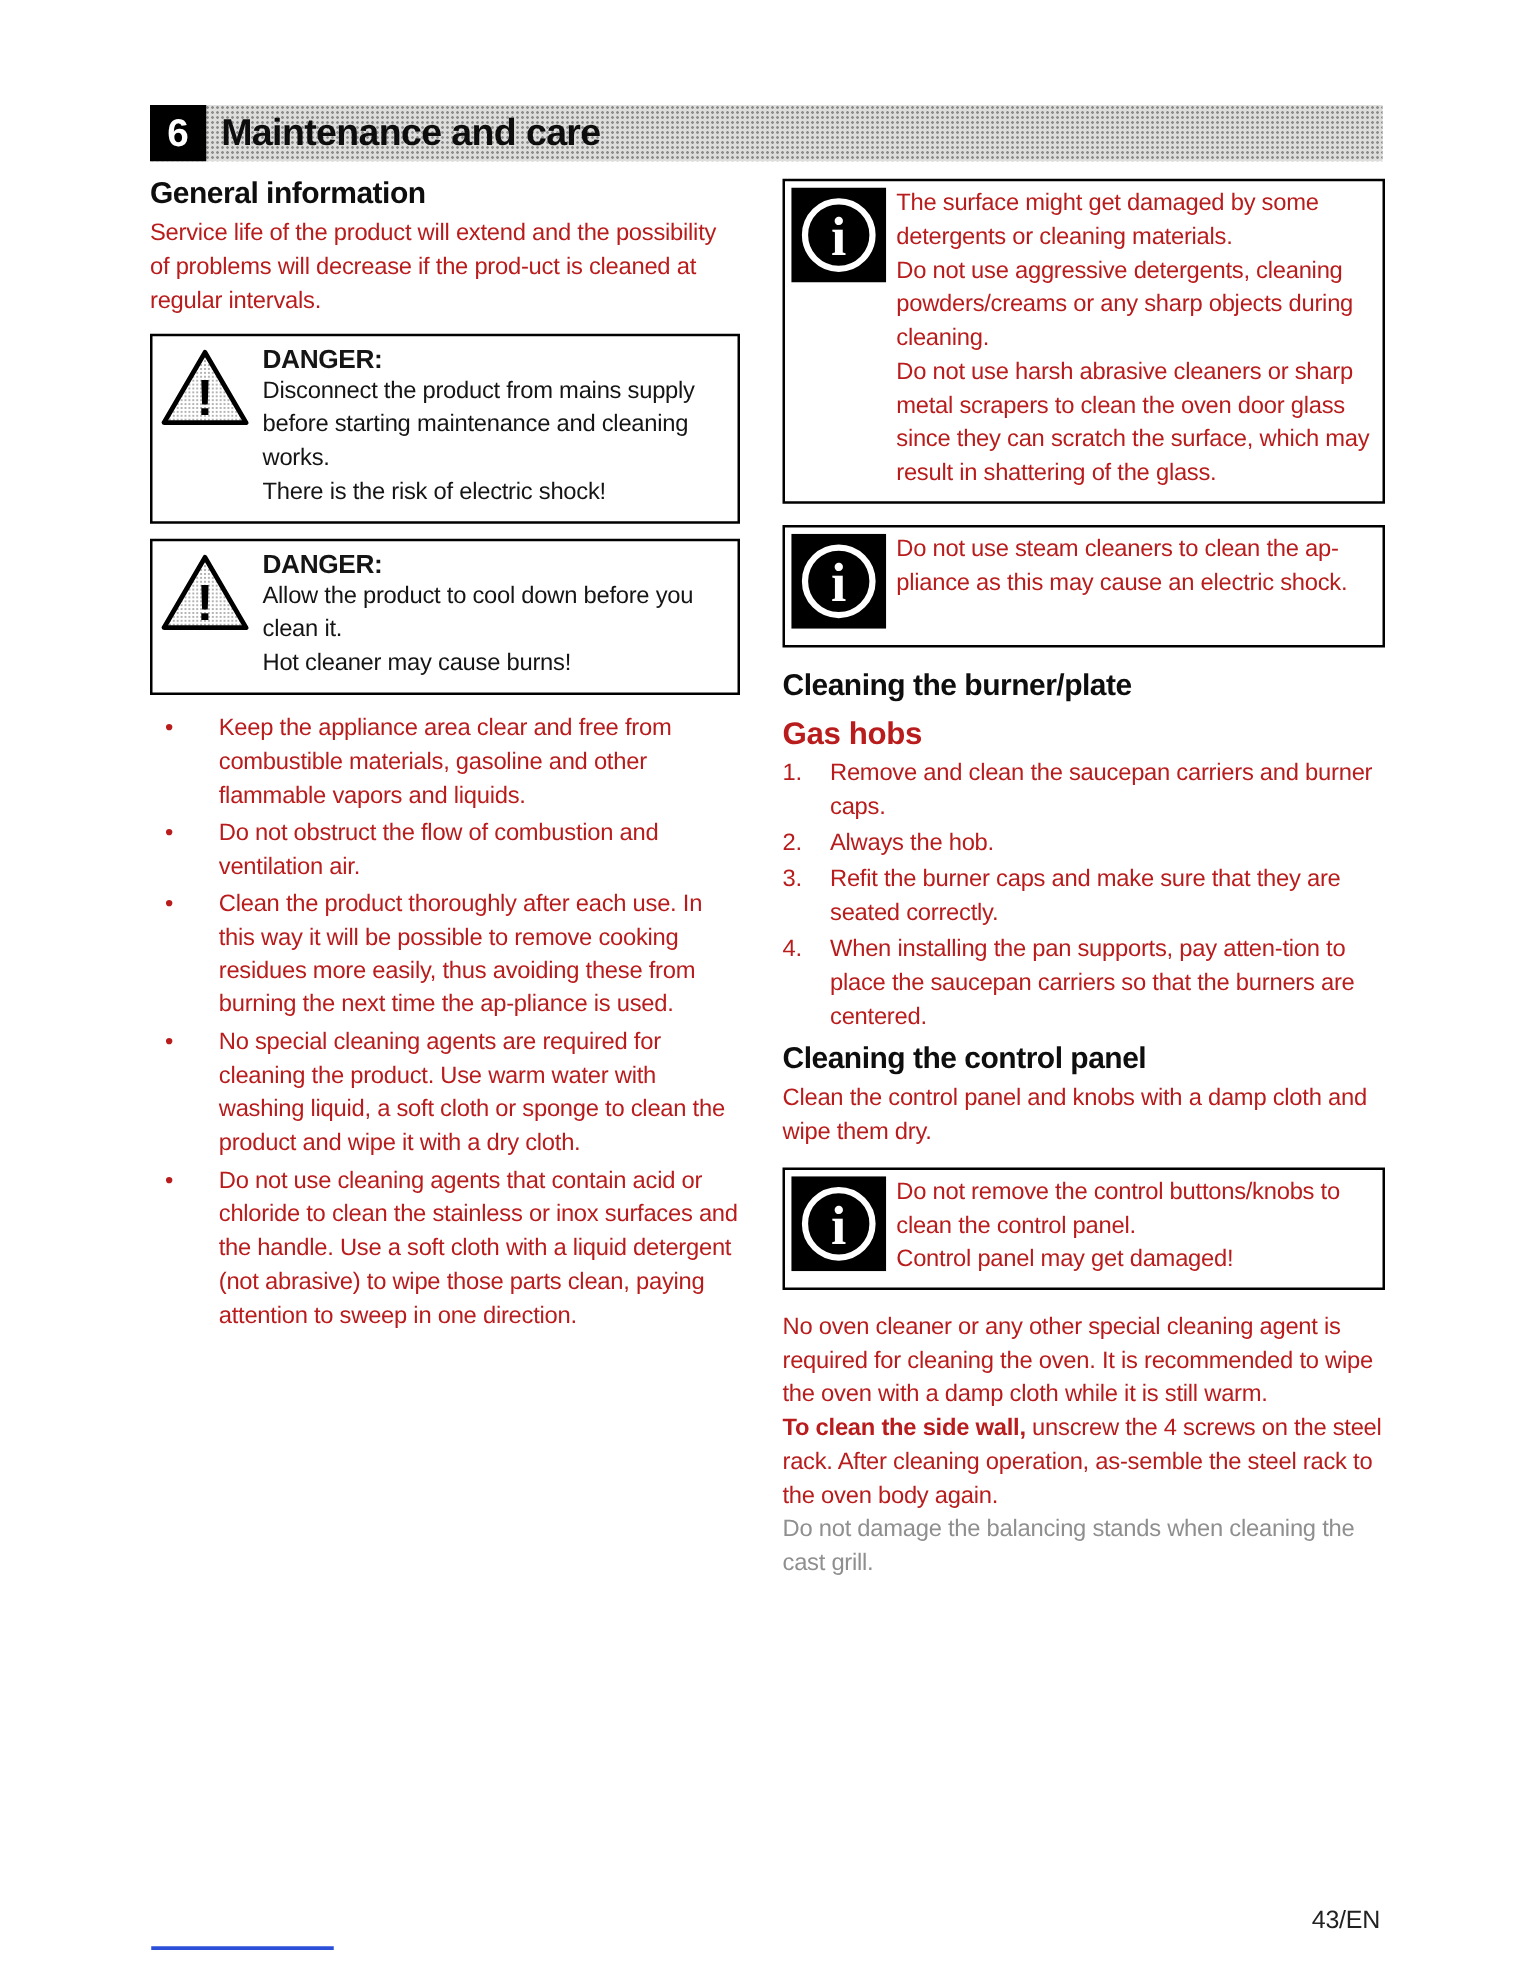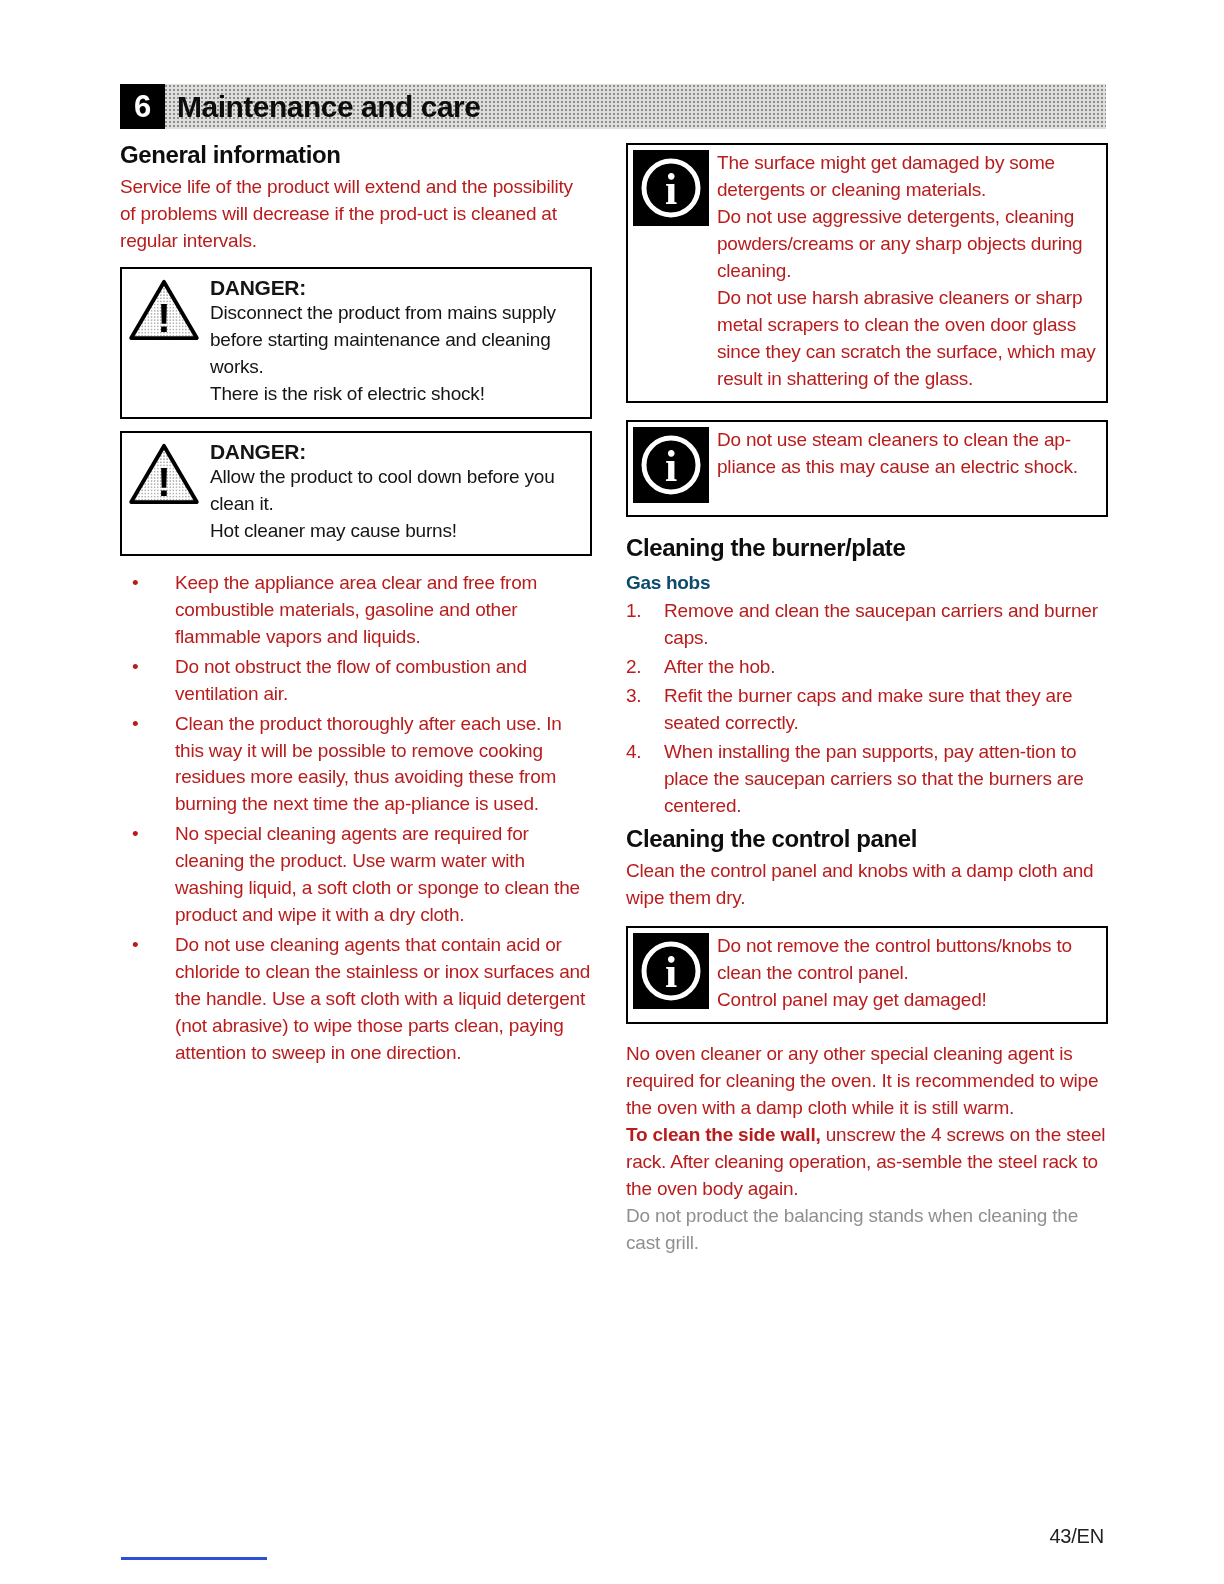--- a/index.html
+++ b/index.html
@@ -29,21 +29,21 @@
   .chapter-title {
     font-size:30px; font-weight:bold; margin-left:12px; letter-spacing:-0.5px; color:#0d0d0d;
   }
 
   .col-left  { position:absolute; left:120px; top:141px; width:472px; }
   .col-right { position:absolute; left:626px; top:141px; width:482px; }
 
   p, li, .body-text { font-size:19px; line-height:1.42; letter-spacing:-0.2px; color:#b91c1c; }
 
   h2.section { font-size:24px; font-weight:bold; letter-spacing:-0.4px; color:#0e0e0e; margin:0 0 5px 0; }
-  h3.sub { font-size:19px; font-weight:bold; letter-spacing:-0.3px; color:#0c4a6e; margin:10px 0 4px 0; }
+  h3.sub { font-size:25px; font-weight:bold; letter-spacing:-0.3px; color:#b91c1c; margin:10px 0 4px 0; }
 
   
   .danger-box {
     border:2px solid #000; margin:12px 0 0 0; padding:7px 9px 9px 6px;
     display:flex; gap:8px; background:#fff;
   }
   .warn-icon { flex:none; width:74px; padding-top:2px; }
   .danger-label { font-size:21px; font-weight:bold; letter-spacing:-0.3px; }
   .danger-body, .danger-note { font-size:19px; line-height:1.42; letter-spacing:-0.2px; }
 
@@ -172,21 +172,21 @@
     <h2 class="section">Cleaning the burner/plate</h2>
     <h3 class="sub">Gas hobs</h3>
 
     <ol class="steps">
       <li>
         <span class="num">1.</span>
         <span class="step-text">Remove and clean the saucepan carriers and burner caps.</span>
       </li>
       <li>
         <span class="num">2.</span>
-        <span class="step-text">After the hob.</span>
+        <span class="step-text">Always the hob.</span>
       </li>
       <li>
         <span class="num">3.</span>
         <span class="step-text">Refit the burner caps and make sure that they are seated correctly.</span>
       </li>
       <li>
         <span class="num">4.</span>
         <span class="step-text">When installing the pan supports, pay atten-tion to place the saucepan carriers so that the burners are centered.</span>
       </li>
     </ol>
@@ -203,18 +203,18 @@
         </svg>
       </div>
       <div class="info-text">
         <p>Do not remove the control buttons/knobs to clean the control panel.</p>
         <p>Control panel may get damaged!</p>
       </div>
     </div>
 
     <p>No oven cleaner or any other special cleaning agent is required for cleaning the oven. It is recommended to wipe the oven with a damp cloth while it is still warm.</p>
     <p><span class="lead-bold">To clean the side wall,</span><span> unscrew the 4 screws on the steel rack. After cleaning operation, as-semble the steel rack to the oven body again.</span></p>
-    <p class="faded">Do not product the balancing stands when cleaning the cast grill.</p>
+    <p class="faded">Do not damage the balancing stands when cleaning the cast grill.</p>
   </div>
 
   <div class="page-number">43/EN</div>
   <div class="footer-blue-line"></div>
 </div>
 
 </body></html>

